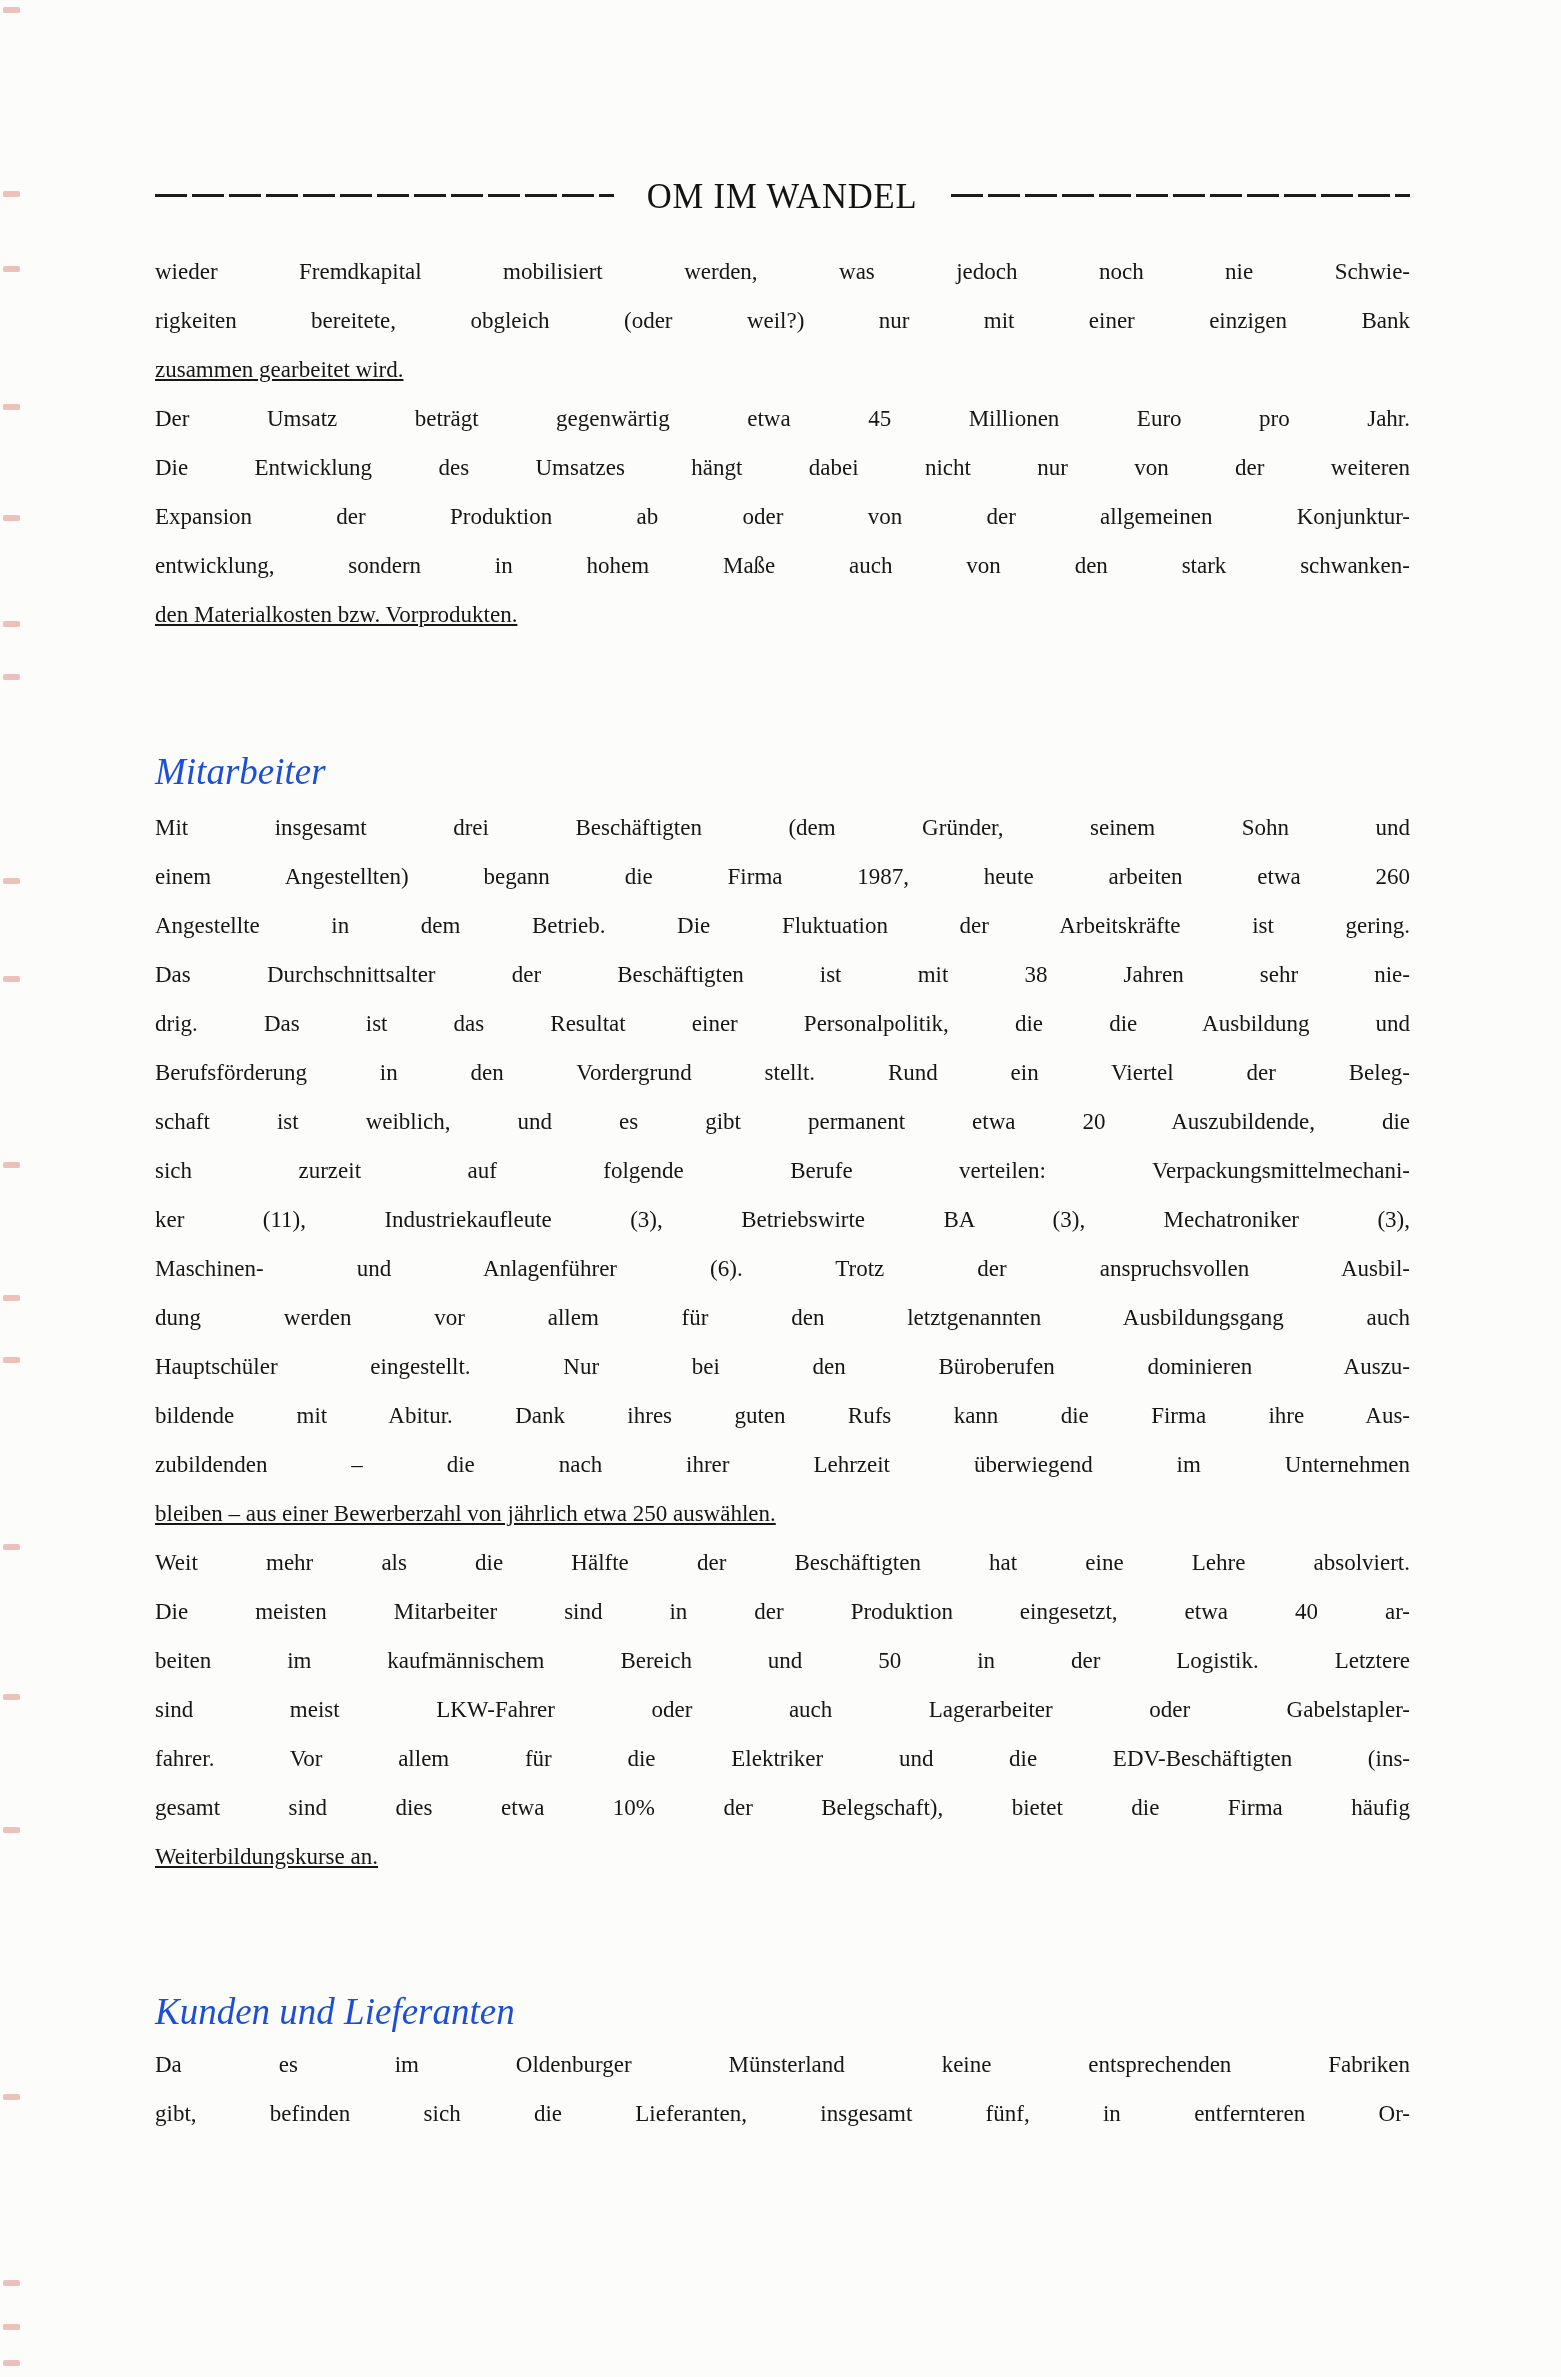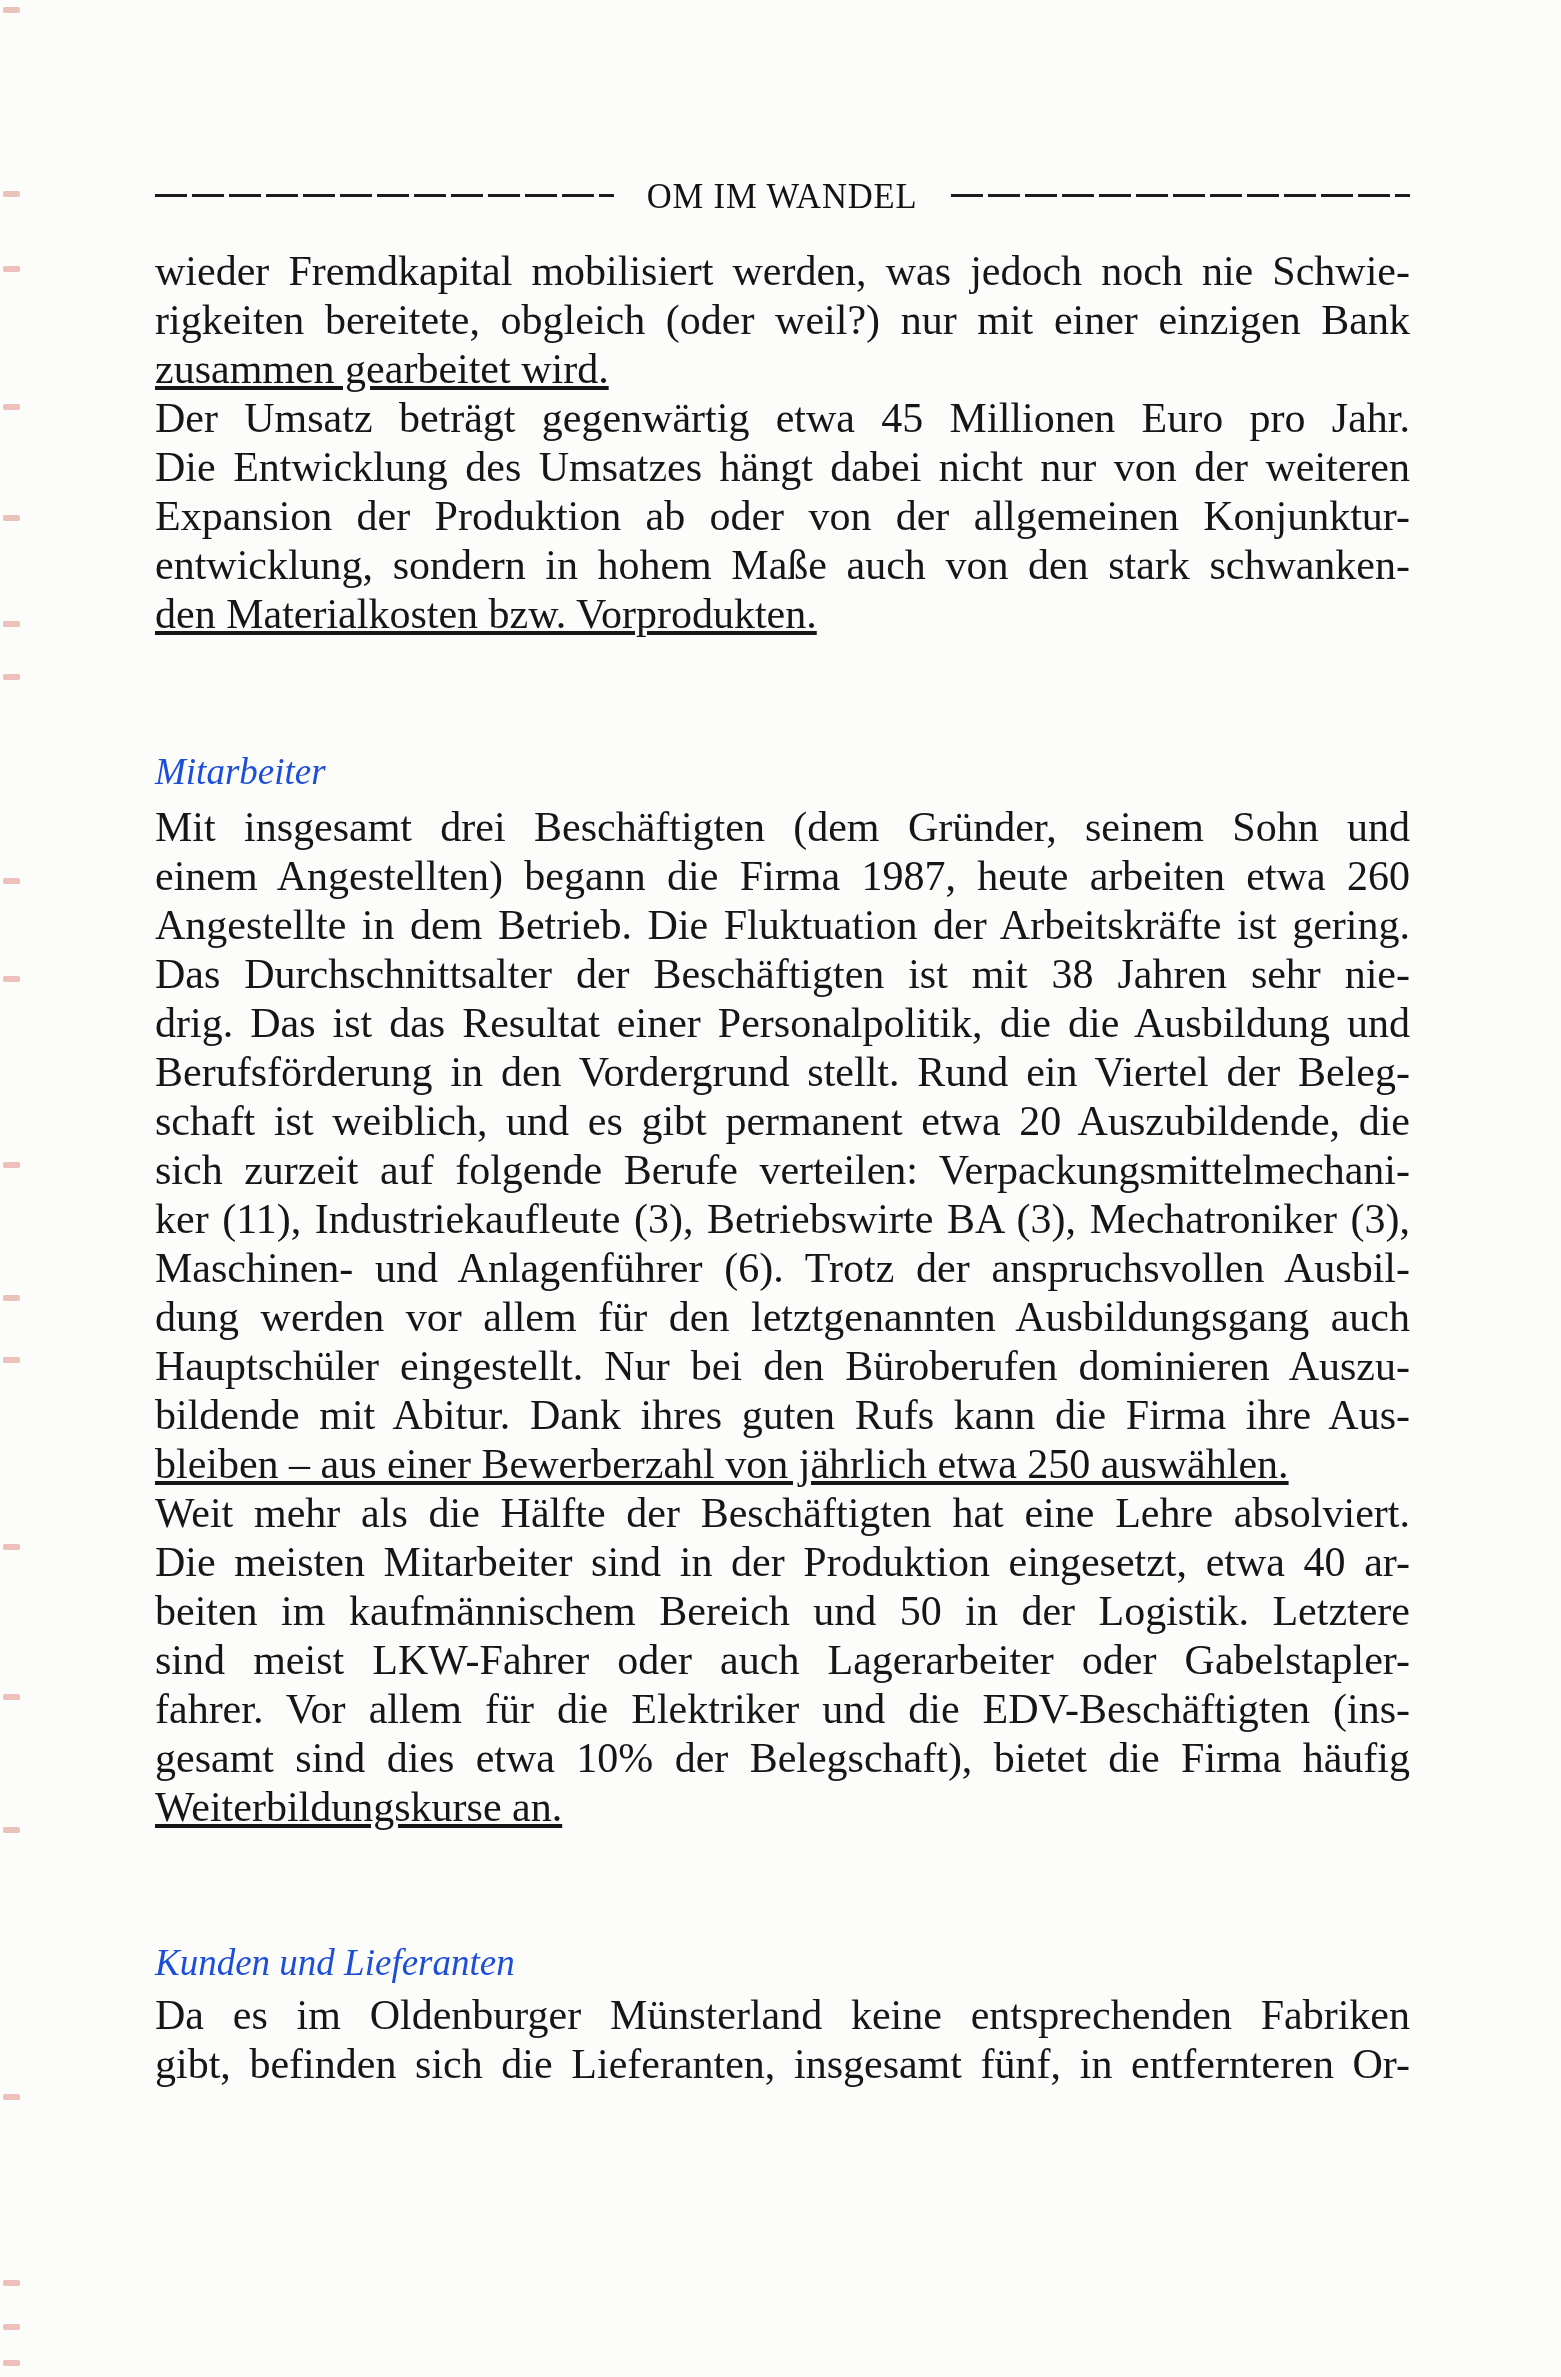--- a/index.html
+++ b/index.html
@@ -37,21 +37,21 @@
     white-space: nowrap;
     transform: scaleX(0.96);
     color: #131313;
   }
   
   .text-block { }
   .block-a { margin-top: 30px; }
   .line {
     height: 49px;
     line-height: 49px;
-    font-size: 42px;
+    font-size: 23px;
     text-align: justify;
     text-align-last: justify;
     white-space: nowrap;
   }
   .line.noj {
     text-align: left;
     text-align-last: left;
     text-decoration: underline;
   }
   .section-heading {
@@ -118,20 +118,21 @@
         <div class="line">Das Durchschnittsalter der Beschäftigten ist mit 38 Jahren sehr nie-</div>
         <div class="line">drig. Das ist das Resultat einer Personalpolitik, die die Ausbildung und</div>
         <div class="line">Berufsförderung in den Vordergrund stellt. Rund ein Viertel der Beleg-</div>
         <div class="line">schaft ist weiblich, und es gibt permanent etwa 20 Auszubildende, die</div>
         <div class="line">sich zurzeit auf folgende Berufe verteilen: Verpackungsmittelmechani-</div>
         <div class="line">ker (11), Industriekaufleute (3), Betriebswirte BA (3), Mechatroniker (3),</div>
         <div class="line">Maschinen- und Anlagenführer (6). Trotz der anspruchsvollen Ausbil-</div>
         <div class="line">dung werden vor allem für den letztgenannten Ausbildungsgang auch</div>
         <div class="line">Hauptschüler eingestellt. Nur bei den Büroberufen dominieren Auszu-</div>
         <div class="line">bildende mit Abitur. Dank ihres guten Rufs kann die Firma ihre Aus-</div>
+        <div class="line">zubildenden – die nach ihrer Lehrzeit überwiegend im Unternehmen</div>
         <div class="line noj">bleiben – aus einer Bewerberzahl von jährlich etwa 250 auswählen.</div>
         <div class="line">Weit mehr als die Hälfte der Beschäftigten hat eine Lehre absolviert.</div>
         <div class="line">Die meisten Mitarbeiter sind in der Produktion eingesetzt, etwa 40 ar-</div>
         <div class="line">beiten im kaufmännischem Bereich und 50 in der Logistik. Letztere</div>
         <div class="line">sind meist LKW-Fahrer oder auch Lagerarbeiter oder Gabelstapler-</div>
         <div class="line">fahrer. Vor allem für die Elektriker und die EDV-Beschäftigten (ins-</div>
         <div class="line">gesamt sind dies etwa 10% der Belegschaft), bietet die Firma häufig</div>
         <div class="line noj">Weiterbildungskurse an.</div>
       </div>
       <div class="section-heading heading-kunden">Kunden und Lieferanten</div>

